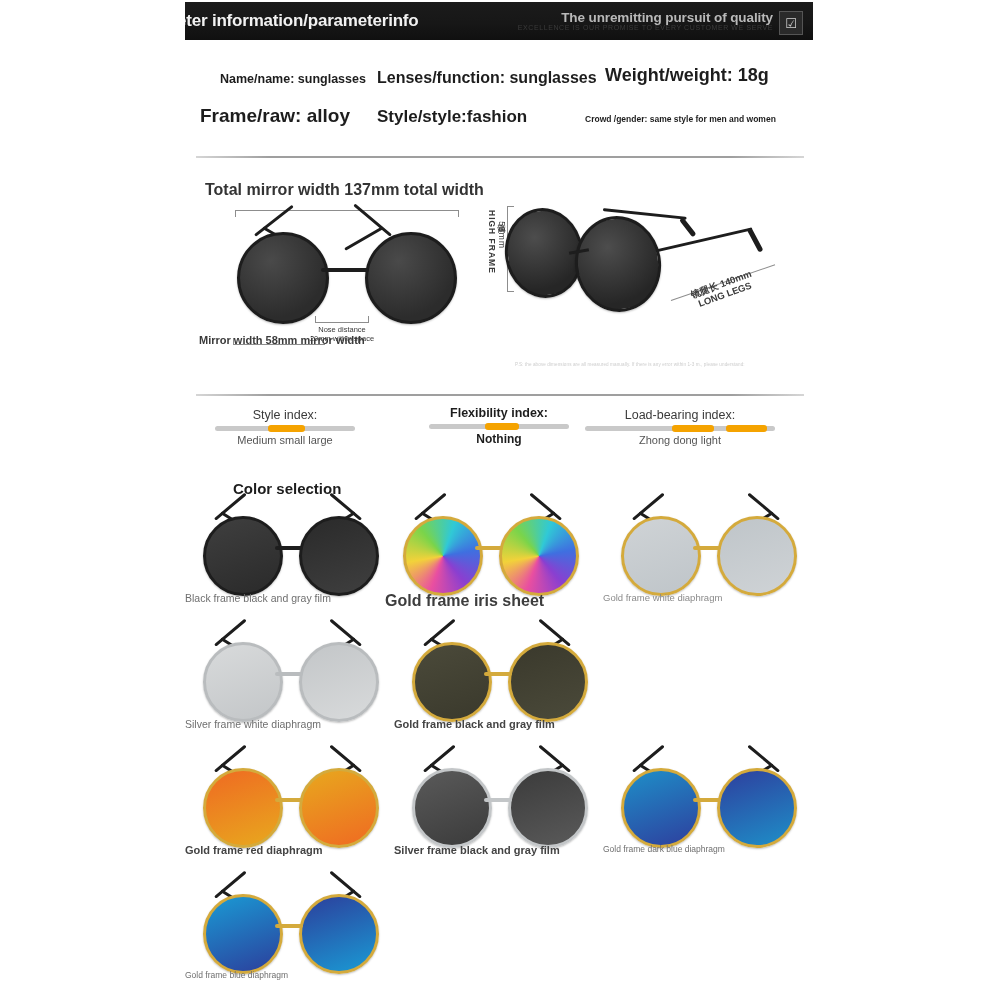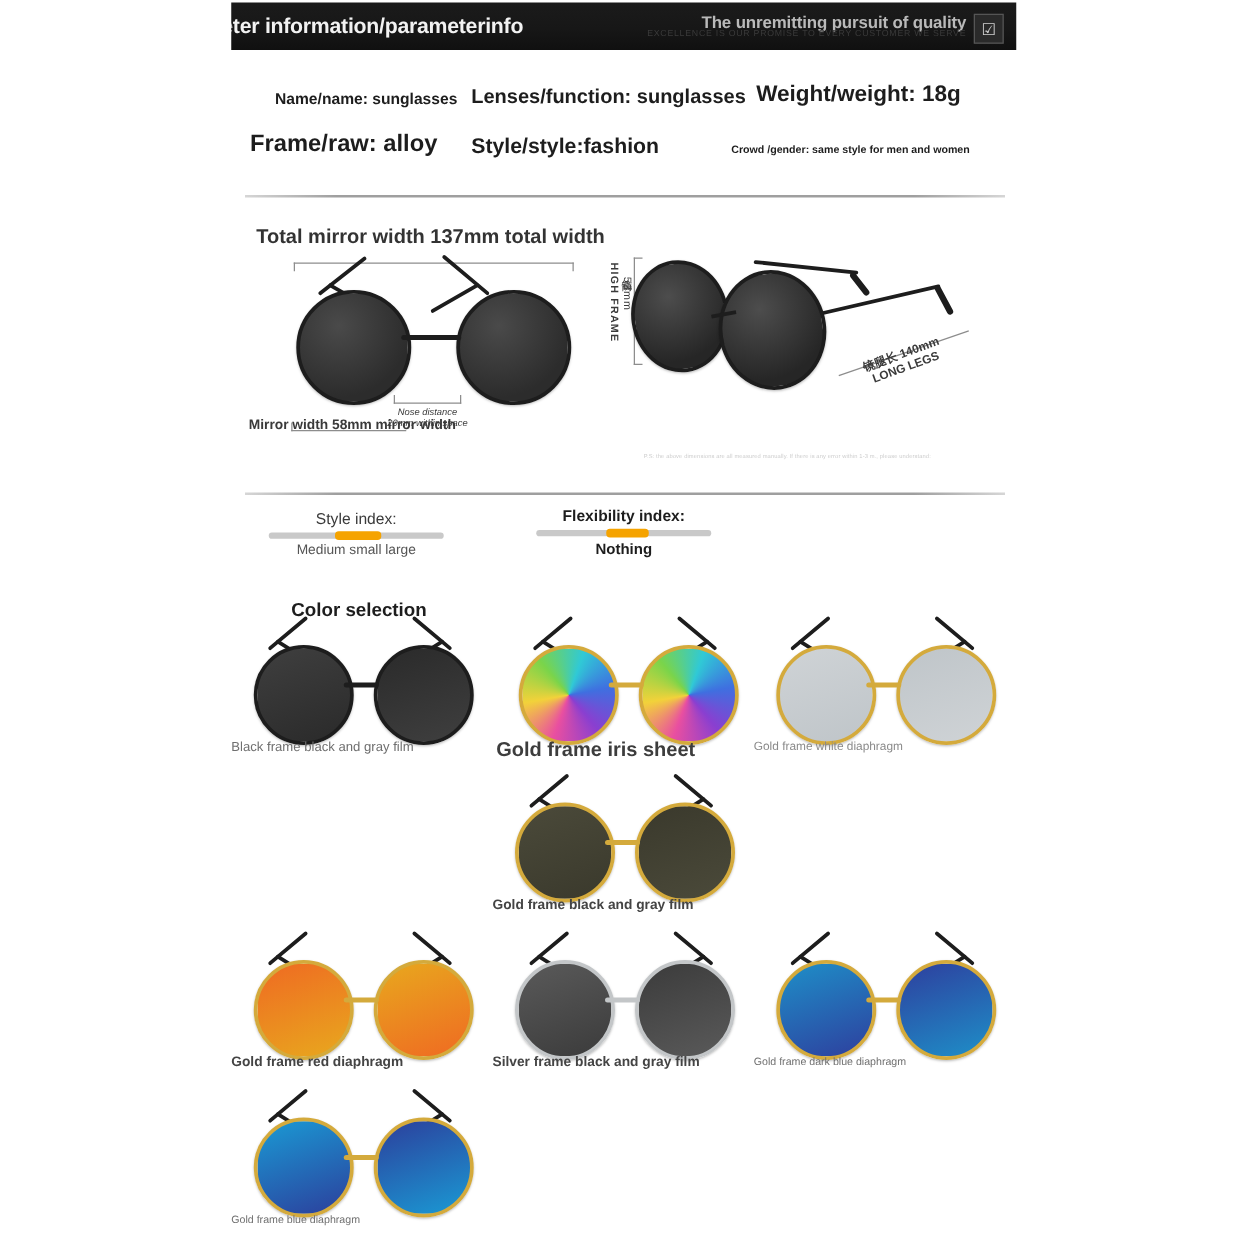--- a/index.html
+++ b/index.html
@@ -53,21 +53,21 @@
   }
   .div1{top:156px;}
   .div2{top:394px;}
 
   
   .dims{position:absolute;left:185px;top:172px;width:628px;height:215px;}
   .dim-title{
     position:absolute;left:20px;top:9px;font-size:16px;font-weight:bold;color:#333;
     white-space:nowrap;
   }
-  .dim-left{position:absolute;left:18px;top:32px;width:280px;height:140px;font-style:italic;}
+  .dim-left{position:absolute;left:18px;top:32px;width:280px;height:140px;}
   .dim-right{position:absolute;left:300px;top:22px;width:320px;height:160px;}
 
   
   .glasses{position:relative;width:100%;height:100%;}
   .lens{
     position:absolute;border-radius:50%;
     box-shadow:0 1px 2px rgba(0,0,0,.25);
   }
   .bridge{position:absolute;background:#1d1d1d;}
   .temple{position:absolute;background:#1d1d1d;transform-origin:left center;border-radius:2px;}
@@ -227,39 +227,47 @@
         </div>
       <div class="idx-val bold">Nothing</div>
     </div>
     <div class="idx idx1">
       <div class="idx-title">Style index:</div>
       <div class="idx-bar">
           <div class="idx-fill" style="left: 38%; width: 26%;"></div>
         </div>
       <div class="idx-val">Medium small large</div>
     </div>
+    <div class="idx idx3">
+      <div class="idx-title">Load-bearing index:</div>
+      <div class="idx-bar">
+          <div class="idx-fill" style="left: 46%; width: 22%;"></div>
+          <div class="idx-fill" style="left: 74%; width: 22%;"></div>
+        </div>
+      <div class="idx-val">Zhong dong light</div>
+    </div>
   </div>
 
   <div class="colors">
     <div class="color-heading">Color selection</div>
     <div class="cgrid" id="color-grid">
         <div class="crow">
           <div class="cell" style="left: 0px;">
             <div class="art">
               <div class="temple" style="left:30px;top:22px;width:40px;height:3px;background:#1d1d1d;transform:rotate(-40deg);"></div>
               <div class="temple" style="left:36px;top:15px;width:36px;height:3px;background:#1d1d1d;transform:rotate(32deg);"></div>
               <div class="temple" style="left:176px;top:22px;width:40px;height:3px;background:#1d1d1d;transform:rotate(-140deg);"></div>
               <div class="temple" style="left:170px;top:15px;width:36px;height:3px;background:#1d1d1d;transform:rotate(148deg);"></div>
               <div class="lens" style="left:18px;top:20px;width:74px;height:74px;border:3px solid #1d1d1d;background:linear-gradient(160deg,#3f3f3f,#2a2a2a);"></div>
               <div class="lens" style="left:114px;top:20px;width:74px;height:74px;border:3px solid #1d1d1d;background:linear-gradient(160deg,#2a2a2a,#3f3f3f);"></div>
               <div class="bridge" style="left:90px;top:50px;width:28px;height:4px;background:#1d1d1d;border-radius:2px;"></div>
             </div>
             <div class="clabel s1">Black frame black and gray film</div>
           </div>
-          <div class="cell" style="left: 212px;">
+          <div class="cell" style="left: 200px;">
             <div class="art">
               <div class="temple" style="left:30px;top:22px;width:40px;height:3px;background:#1d1d1d;transform:rotate(-40deg);"></div>
               <div class="temple" style="left:36px;top:15px;width:36px;height:3px;background:#1d1d1d;transform:rotate(32deg);"></div>
               <div class="temple" style="left:176px;top:22px;width:40px;height:3px;background:#1d1d1d;transform:rotate(-140deg);"></div>
               <div class="temple" style="left:170px;top:15px;width:36px;height:3px;background:#1d1d1d;transform:rotate(148deg);"></div>
               <div class="lens" style="left:18px;top:20px;width:74px;height:74px;border:3px solid #d4aa3c;background:conic-gradient(from 200deg at 50% 50%,#e94fa0,#f2d23a,#7ad44a,#30c9d6,#3f6fe0,#8a3fd0,#e94fa0);"></div>
               <div class="lens" style="left:114px;top:20px;width:74px;height:74px;border:3px solid #d4aa3c;background:conic-gradient(from 200deg at 50% 50%,#e94fa0,#f2d23a,#7ad44a,#30c9d6,#3f6fe0,#8a3fd0,#e94fa0);"></div>
               <div class="bridge" style="left:90px;top:50px;width:28px;height:4px;background:#d4aa3c;border-radius:2px;"></div>
             </div>
             <div class="clabel s2">Gold frame iris sheet</div>
@@ -271,20 +279,32 @@
               <div class="temple" style="left:176px;top:22px;width:40px;height:3px;background:#1d1d1d;transform:rotate(-140deg);"></div>
               <div class="temple" style="left:170px;top:15px;width:36px;height:3px;background:#1d1d1d;transform:rotate(148deg);"></div>
               <div class="lens" style="left:18px;top:20px;width:74px;height:74px;border:3px solid #d4aa3c;background:linear-gradient(160deg,#cfd3d6,#bfc5c9);"></div>
               <div class="lens" style="left:114px;top:20px;width:74px;height:74px;border:3px solid #d4aa3c;background:linear-gradient(160deg,#bfc5c9,#cfd3d6);"></div>
               <div class="bridge" style="left:90px;top:50px;width:28px;height:4px;background:#d4aa3c;border-radius:2px;"></div>
             </div>
             <div class="clabel s3">Gold frame white diaphragm</div>
           </div>
         </div>
         <div class="crow">
+          <div class="cell" style="left: 0px;">
+            <div class="art">
+              <div class="temple" style="left:30px;top:22px;width:40px;height:3px;background:#1d1d1d;transform:rotate(-40deg);"></div>
+              <div class="temple" style="left:36px;top:15px;width:36px;height:3px;background:#1d1d1d;transform:rotate(32deg);"></div>
+              <div class="temple" style="left:176px;top:22px;width:40px;height:3px;background:#1d1d1d;transform:rotate(-140deg);"></div>
+              <div class="temple" style="left:170px;top:15px;width:36px;height:3px;background:#1d1d1d;transform:rotate(148deg);"></div>
+              <div class="lens" style="left:18px;top:20px;width:74px;height:74px;border:3px solid #b9bcbe;background:linear-gradient(160deg,#d8dadb,#c3c6c8);"></div>
+              <div class="lens" style="left:114px;top:20px;width:74px;height:74px;border:3px solid #b9bcbe;background:linear-gradient(160deg,#c3c6c8,#d8dadb);"></div>
+              <div class="bridge" style="left:90px;top:50px;width:28px;height:4px;background:#b9bcbe;border-radius:2px;"></div>
+            </div>
+            <div class="clabel s1">Silver frame white diaphragm</div>
+          </div>
           <div class="cell" style="left: 209px;">
             <div class="art">
               <div class="temple" style="left:30px;top:22px;width:40px;height:3px;background:#1d1d1d;transform:rotate(-40deg);"></div>
               <div class="temple" style="left:36px;top:15px;width:36px;height:3px;background:#1d1d1d;transform:rotate(32deg);"></div>
               <div class="temple" style="left:176px;top:22px;width:40px;height:3px;background:#1d1d1d;transform:rotate(-140deg);"></div>
               <div class="temple" style="left:170px;top:15px;width:36px;height:3px;background:#1d1d1d;transform:rotate(148deg);"></div>
               <div class="lens" style="left:18px;top:20px;width:74px;height:74px;border:3px solid #d4aa3c;background:linear-gradient(160deg,#4b4a3a,#3a392c);"></div>
               <div class="lens" style="left:114px;top:20px;width:74px;height:74px;border:3px solid #d4aa3c;background:linear-gradient(160deg,#3a392c,#4b4a3a);"></div>
               <div class="bridge" style="left:90px;top:50px;width:28px;height:4px;background:#d4aa3c;border-radius:2px;"></div>
             </div>

